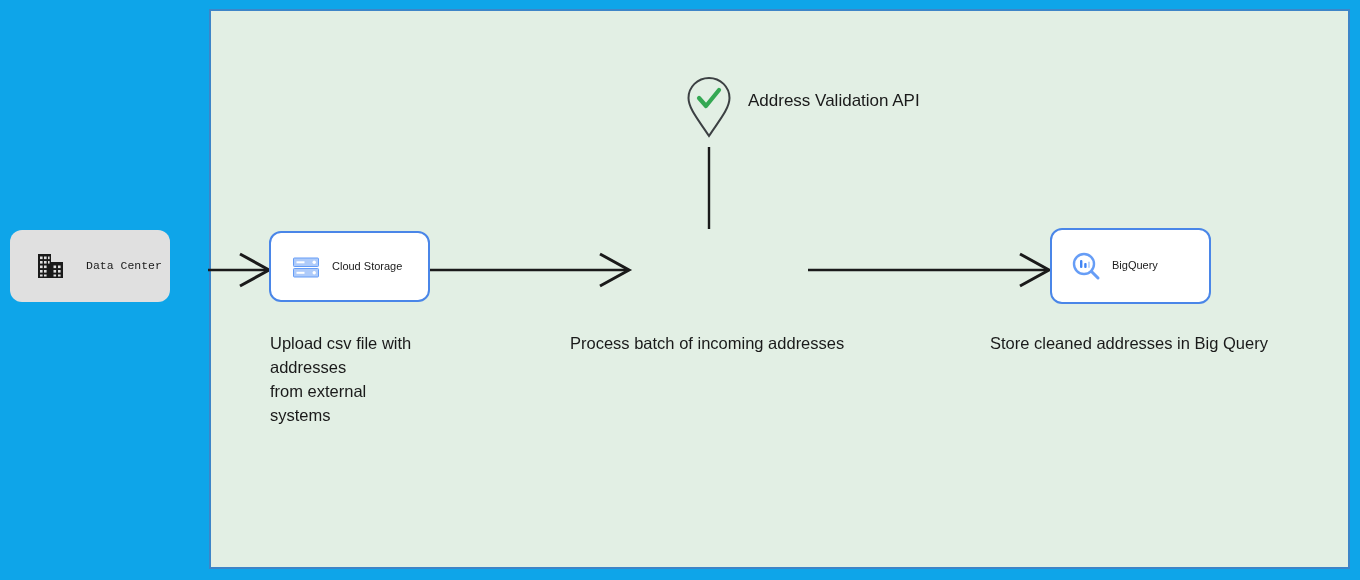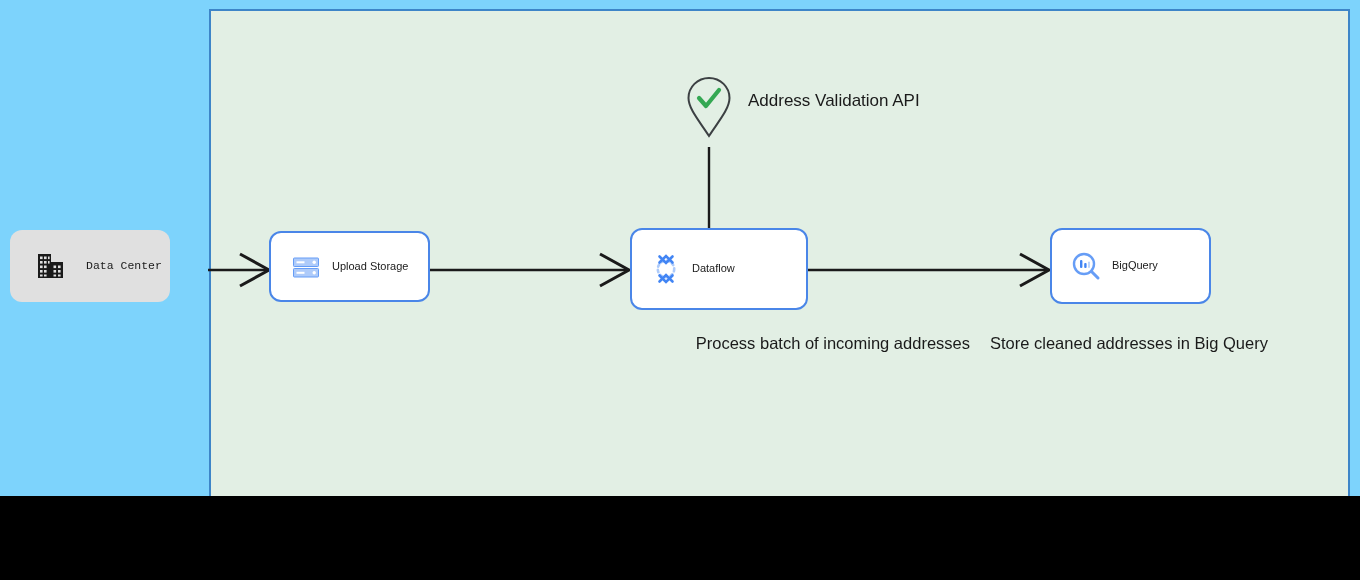--- a/index.html
+++ b/index.html
@@ -4,22 +4,22 @@
 <title>Architecture Diagram</title>
 <style>
   html, body {
     margin: 0;
     padding: 0;
     background: #000000;
   }
   #canvas {
     position: relative;
     width: 1360px;
-    height: 496px;
-    background: #7dd3fc;
+    height: 580px;
+    background: #0ea5e9;
     overflow: hidden;
     font-family: "Liberation Sans", sans-serif;
   }
 
   
   #zone {
     position: absolute;
     left: 209px;
     top: 9px;
     width: 1141px;
@@ -97,21 +97,21 @@
 
   
   .caption {
     position: absolute;
     font-size: 16.5px;
     color: #1a1a1a;
     line-height: 24px;
     white-space: pre-line;
   }
   #caption-cloudstorage { left: 270px;  top: 331px; width: 190px; }
-  #caption-dataflow     { left: 570px;  top: 331px; width: 400px; text-align: right; }
+  #caption-dataflow     { left: 570px;  top: 331px; width: 400px; }
   #caption-bigquery     { left: 990px;  top: 331px; width: 400px; }
 
   
   .connector-layer {
     position: absolute;
     left: 0; top: 0;
     width: 1360px;
     height: 580px;
     pointer-events: none;
   }
@@ -197,51 +197,39 @@
         <rect x="2.5" y="6" width="25" height="8.5" rx="0.8" fill="none" stroke="#669df6" stroke-width="1"></rect>
         <rect x="5.5" y="9.3" width="8" height="2" fill="#ffffff"></rect>
         <circle cx="23.2" cy="10.3" r="1.7" fill="#ffffff"></circle>
 
         <rect x="2.5" y="16.5" width="25" height="8.5" rx="0.8" fill="#aecbfa"></rect>
         <rect x="2.5" y="16.5" width="25" height="8.5" rx="0.8" fill="none" stroke="#669df6" stroke-width="1"></rect>
         <rect x="5.5" y="19.8" width="8" height="2" fill="#ffffff"></rect>
         <circle cx="23.2" cy="20.8" r="1.7" fill="#ffffff"></circle>
       </svg>
     </span>
-    <span class="node-label">Upload Storage</span>
-  </div>
-
-  <div id="node-dataflow" class="node node-gcp">
-    <span class="node-icon">
-      <svg width="30" height="32" viewBox="0 0 30 32" xmlns="http://www.w3.org/2000/svg">
-
-        <circle cx="15" cy="16" r="8.2" fill="none" stroke="#aecbfa" stroke-width="2.6" stroke-dasharray="2.4 3.2" stroke-linecap="round"></circle>
-
-        <path d="M8.5 3.5 L15 10 L21.5 3.5" fill="none" stroke="#4285f4" stroke-width="2.6" stroke-linecap="round"></path>
-        <path d="M8.5 9.5 L15 3 L21.5 9.5" fill="none" stroke="#4285f4" stroke-width="2.6" stroke-linecap="round"></path>
-
-        <path d="M8.5 28.5 L15 22 L21.5 28.5" fill="none" stroke="#4285f4" stroke-width="2.6" stroke-linecap="round"></path>
-        <path d="M8.5 22.5 L15 29 L21.5 22.5" fill="none" stroke="#4285f4" stroke-width="2.6" stroke-linecap="round"></path>
-      </svg>
-    </span>
-    <span class="node-label">Dataflow</span>
-  </div>
+    <span class="node-label">Cloud Storage</span>
+  </div>
+
 
   <div id="node-bigquery" class="node node-gcp">
     <span class="node-icon">
       <svg width="30" height="30" viewBox="0 0 30 30" xmlns="http://www.w3.org/2000/svg">
 
         <circle cx="13" cy="13" r="10" fill="none" stroke="#669df6" stroke-width="2.4"></circle>
 
         <rect x="9" y="9" width="2.4" height="8" rx="1" fill="#4285f4"></rect>
         <rect x="13.2" y="12" width="2.4" height="5" rx="1" fill="#4285f4"></rect>
         <rect x="17.2" y="10.5" width="1.6" height="6.5" rx="0.8" fill="#aecbfa"></rect>
 
         <line x1="20.5" y1="20.5" x2="27" y2="27" stroke="#669df6" stroke-width="3" stroke-linecap="round"></line>
       </svg>
     </span>
     <span class="node-label">BigQuery</span>
   </div>
 
+  <div id="caption-cloudstorage" class="caption">Upload csv file with addresses
+from external
+systems</div>
   <div id="caption-dataflow" class="caption">Process batch of incoming addresses</div>
   <div id="caption-bigquery" class="caption">Store cleaned addresses in Big Query</div>
 
 </div>
 
 </body></html>

